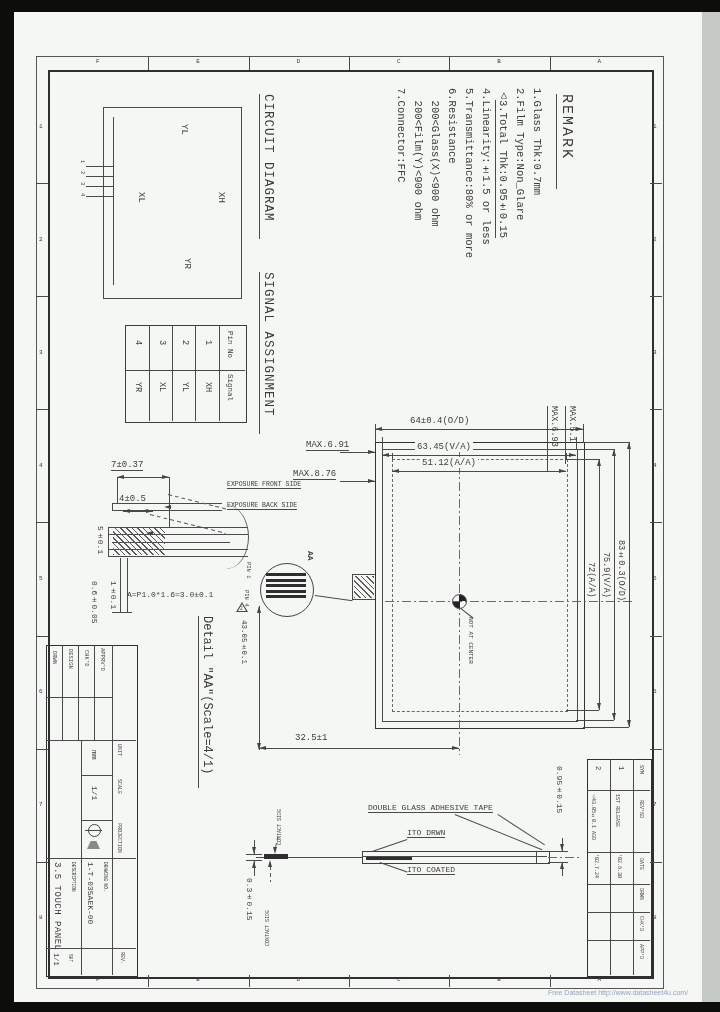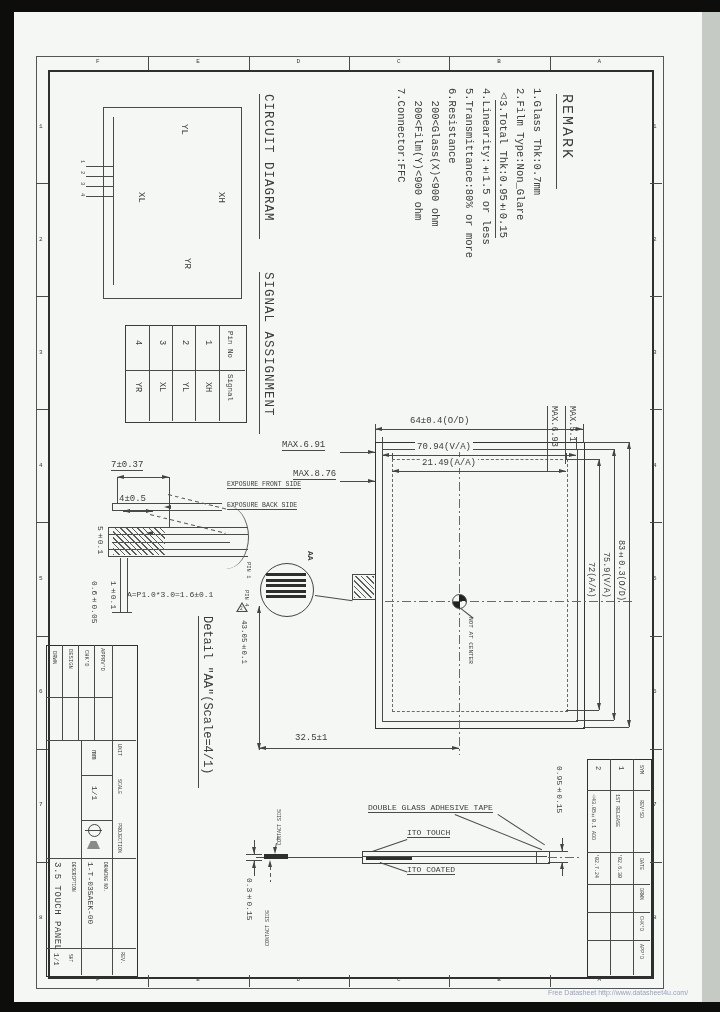--- a/index.html
+++ b/index.html
@@ -102,28 +102,28 @@
 <div class="ln" style="left:583px;top:424px;width:1px;height:18px"></div>
 <div class="ln" style="left:375px;top:429px;width:208px;height:1px"></div>
 <div class="ar ar-l" style="left:375px;top:426.5px"></div>
 <div class="ar ar-r" style="left:576px;top:426.5px"></div>
 <span class="hz s9 bgp" style="left:408px;top:416px;padding:0 2px">64±0.4(O/D)</span>
 <div class="ln" style="left:382px;top:437px;width:1px;height:12px"></div>
 <div class="ln" style="left:576px;top:437px;width:1px;height:12px"></div>
 <div class="ln" style="left:382px;top:455px;width:194px;height:1px"></div>
 <div class="ar ar-l" style="left:382px;top:452.5px"></div>
 <div class="ar ar-r" style="left:569px;top:452.5px"></div>
-<span class="hz s9 bgp" style="left:415px;top:442px;padding:0 2px">70.94(V/A)</span>
+<span class="hz s9 bgp" style="left:415px;top:442px;padding:0 2px">63.45(V/A)</span>
 <div class="ln" style="left:392px;top:453px;width:1px;height:6px"></div>
 <div class="ln" style="left:566px;top:453px;width:1px;height:6px"></div>
 <div class="ln" style="left:392px;top:471px;width:174px;height:1px"></div>
 <div class="ar ar-l" style="left:392px;top:468.5px"></div>
 <div class="ar ar-r" style="left:559px;top:468.5px"></div>
-<span class="hz s9 bgp" style="left:420px;top:458px;padding:0 2px">21.49(A/A)</span>
-<span class="hz s9 ul" style="left:282px;top:440px">MAX.6.91</span>
+<span class="hz s9 bgp" style="left:420px;top:458px;padding:0 2px">51.12(A/A)</span>
+<span class="hz s9 ul" style="left:306px;top:440px">MAX.6.91</span>
 <div class="ln" style="left:340px;top:452px;width:35px;height:1px"></div>
 <div class="ar ar-r" style="left:368px;top:449.5px"></div>
 <span class="hz s9 ul" style="left:293px;top:469px">MAX.8.76</span>
 <div class="ln" style="left:340px;top:481px;width:35px;height:1px"></div>
 <div class="ar ar-r" style="left:368px;top:478.5px"></div>
 <span class="vt s85 uv" style="left:547px;top:406px;height:66px">MAX.6.93</span>
 <span class="vt s85 uv" style="left:565px;top:406px;height:58px">MAX.5.1</span>
 
 <div class="ln" style="left:583px;top:442px;width:46px;height:1px"></div>
 <div class="ln" style="left:583px;top:727px;width:46px;height:1px"></div>
@@ -204,21 +204,21 @@
 <span class="vt s8 bgp" style="left:96px;top:526px">5±0.1</span>
 <span class="vt s8 bgp" style="left:109px;top:581px">1±0.1</span>
 <span class="vt s8 bgp" style="left:90px;top:581px">0.6±0.05</span>
 
 <span class="hz s65 ul" style="left:227px;top:481px">EXPOSURE FRONT SIDE</span>
 <div class="dsh-h" style="left:168px;top:494px;width:60px;transform:rotate(14deg);transform-origin:left top"></div>
 <div class="ar ar-l" style="left:164px;top:505px"></div>
 <span class="hz s65 ul" style="left:227px;top:502px">EXPOSURE BACK SIDE</span>
 <div class="dsh-h" style="left:150px;top:514px;width:78px;transform:rotate(14deg);transform-origin:left top"></div>
 <div class="ar ar-l" style="left:146px;top:531px"></div>
-<span class="hz s8" style="left:127px;top:590px">A=P1.0*3.0=1.6±0.1</span>
+<span class="hz s8" style="left:127px;top:590px">A=P1.0*1.6=3.0±0.1</span>
 
 <div class="abs bgp" style="left:362px;top:851px;width:186px;height:11px;border:1px solid #3f3f3f"></div>
 <div class="ln" style="left:363px;top:856px;width:184px;height:1px"></div>
 <div class="lnk" style="left:366px;top:857px;width:46px;height:3px"></div>
 <div class="ln" style="left:536px;top:851px;width:1px;height:12px"></div>
 <div class="ln" style="left:256px;top:857px;width:106px;height:1px"></div>
 <div class="lnk" style="left:264px;top:854px;width:24px;height:5px"></div>
 <div class="cl-h" style="left:548px;top:857px;width:34px"></div>
 
 <div class="ln" style="left:548px;top:851px;width:20px;height:1px"></div>
@@ -233,21 +233,21 @@
 <div class="ln" style="left:246px;top:860px;width:16px;height:1px"></div>
 <div class="ln" style="left:254px;top:840px;width:1px;height:14px"></div>
 <div class="ln" style="left:254px;top:860px;width:1px;height:16px"></div>
 <div class="ar ar-d" style="left:251.5px;top:847px"></div>
 <div class="ar ar-u" style="left:251.5px;top:861px"></div>
 <span class="vt s8 bgp" style="left:245px;top:878px">0.3±0.15</span>
 
 <span class="hz s8 ul" style="left:368px;top:803px">DOUBLE GLASS ADHESIVE TAPE</span>
 <div class="ln" style="left:498px;top:814px;width:56px;height:1px;transform:rotate(33deg);transform-origin:left top"></div>
 <div class="ln" style="left:455px;top:814px;width:94px;height:1px;transform:rotate(22deg);transform-origin:left top"></div>
-<span class="hz s8 ul" style="left:407px;top:828px">ITO TOUCH</span>
+<span class="hz s8 ul" style="left:407px;top:828px">ITO DRWN</span>
 <div class="ln" style="left:372px;top:851px;width:37px;height:1px;transform:rotate(-19deg);transform-origin:left top"></div>
 <span class="hz s8 ul" style="left:407px;top:865px">ITO COATED</span>
 <div class="ln" style="left:380px;top:862px;width:29px;height:1px;transform:rotate(19deg);transform-origin:left top"></div>
 
 <span class="vtf s5" style="left:277px;top:783px;height:62px">CONTACT SIDE</span>
 <div class="dsh-v" style="left:276px;top:836px;height:14px;transform:rotate(12deg)"></div>
 <div class="ar ar-d" style="left:272.5px;top:847px"></div>
 <span class="vtf s5" style="left:265px;top:884px;height:62px">CONTACT SIDE</span>
 <div class="dsh-v" style="left:270px;top:866px;height:16px"></div>
 <div class="ar ar-u" style="left:267.5px;top:860px"></div>

